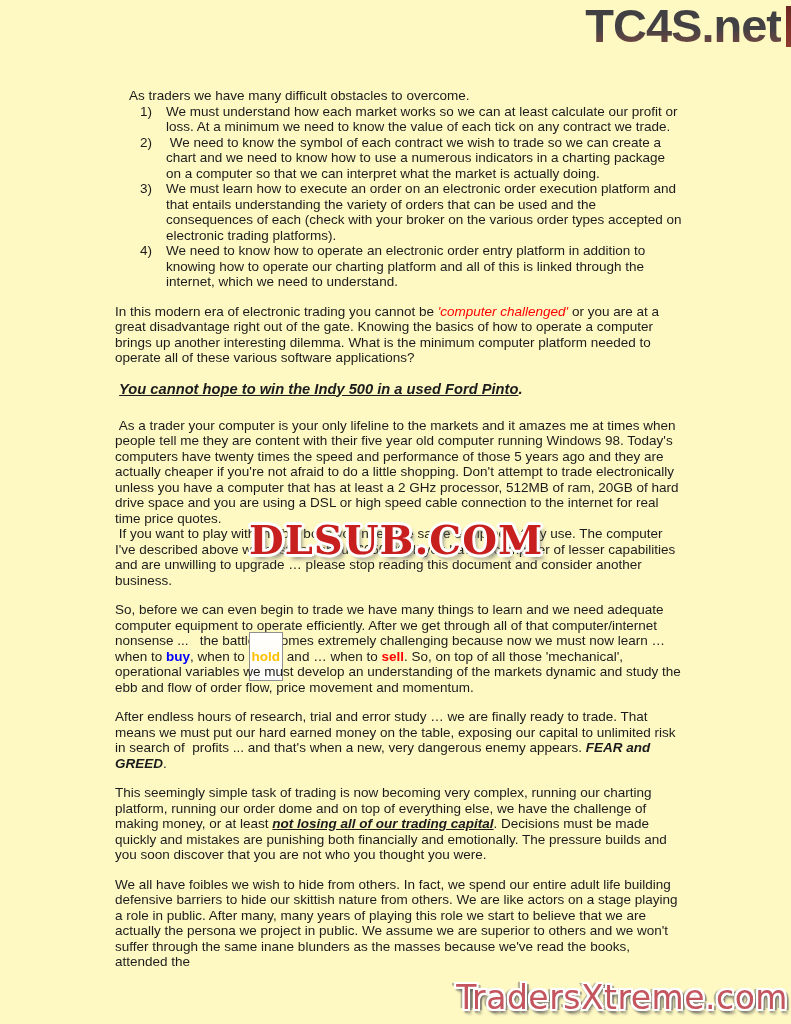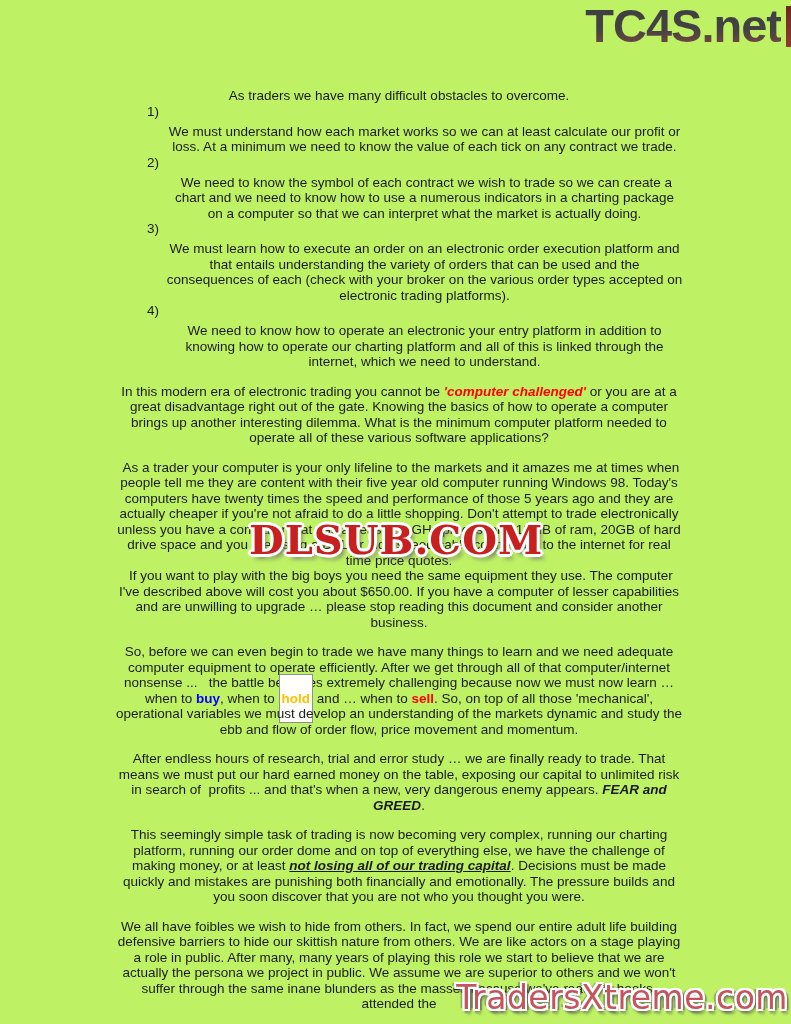--- a/index.html
+++ b/index.html
@@ -1,45 +1,45 @@
 <!DOCTYPE html>
 <html style="--challenged_red: #ff0000; --buy_blue: #0000ff; --sell_red: #ff0000; --hold_gold: #ffc000; --dlsub_red: #c81f1f; --txtreme_pink: #c4555e; --tc4s_dark: #3e3e40; --tc4s_maroon: #96604f;"><head>
 <meta charset="utf-8">
 <style>
   html,body{margin:0;padding:0;}
   body{
     width:791px;height:1024px;position:relative;overflow:hidden;
     background:#ffffff;
     font-family:"Liberation Sans", sans-serif;
   }
-  .page{position:absolute;inset:0;background:#bef264;text-align:center;}
+  .page{position:absolute;inset:0;background:#fef9c3;}
 
   
   .doc{
     position:absolute;left:115px;top:88px;width:568px;
     font-size:13.5px;line-height:15.5px;color:#1b1b1b;
   }
   .para,.para-tight,.heading{margin:0 0 14px 0;white-space:pre-wrap;}
-  .para-tight{margin-bottom:0;}
+  .para-tight{margin-bottom:0;margin-left:14px;}
   .heading{
     font-size:14.7px;font-weight:bold;font-style:italic;
     margin:4px 0 20px 0;line-height:18px;
   }
   .list{margin:0 0 14px 0;padding-left:25px;}
   .li{display:flex;align-items:flex-start;}
   .num{width:26px;flex:0 0 26px;}
-  .li-body{flex:1;white-space:pre-wrap;margin-top:20px;}
+  .li-body{flex:1;white-space:pre-wrap;}
 
   
   .seg{white-space:pre-wrap;}
   .seg.b{font-weight:bold;}
   .seg.u{}
   .seg.bi{font-weight:bold;font-style:italic;}
   .seg.biu{font-weight:bold;font-style:italic;text-decoration:underline;}
-  .seg.red-bi{color:var(--challenged_red);font-weight:bold;font-style:italic;}
+  .seg.red-bi{color:var(--challenged_red);font-weight:normal;font-style:italic;}
   .seg.blue-b{color:var(--buy_blue);font-weight:bold;}
   .seg.red-b{color:var(--sell_red);font-weight:bold;}
   .seg.gold-box{
     color:var(--hold_gold);font-weight:bold;
     border:1px solid #8f8f8f;padding:16px 2px;background:#fffefa;
   }
 
   
   .tc4s{
     position:absolute;top:0px;right:10px;
@@ -98,24 +98,25 @@
         <div class="li">
           <span class="num">2)</span>
           <span class="li-body"><span class="seg"> We need to know the symbol of each contract we wish to trade so we can create a chart and we need to know how to use a numerous indicators in a charting package on a computer so that we can interpret what the market is actually doing.</span></span>
         </div>
         <div class="li">
           <span class="num">3)</span>
           <span class="li-body"><span class="seg">We must learn how to execute an order on an electronic order execution platform and that entails understanding the variety of orders that can be used and the consequences of each (check with your broker on the various order types accepted on electronic trading platforms).</span></span>
         </div>
         <div class="li">
           <span class="num">4)</span>
-          <span class="li-body"><span class="seg">We need to know how to operate an electronic your entry platform in addition to knowing how to operate our charting platform and all of this is linked through the internet, which we need to understand.</span></span>
+          <span class="li-body"><span class="seg">We need to know how to operate an electronic order entry platform in addition to knowing how to operate our charting platform and all of this is linked through the internet, which we need to understand.</span></span>
         </div>
       </div>
       <p class="para"><span class="seg">In this modern era of electronic trading you cannot be </span><span class="seg red-bi">'computer challenged'</span><span class="seg"> or you are at a great disadvantage right out of the gate. Knowing the basics of how to operate a computer brings up another interesting dilemma. What is the minimum computer platform needed to operate all of these various software applications?</span></p>
+      <p class="heading"><span class="seg"> </span><span class="seg biu">You cannot hope to win the Indy 500 in a used Ford Pinto</span><span class="seg b">.</span></p>
       <p class="para"><span class="seg"> As a trader your computer is your only lifeline to the markets and it amazes me at times when people tell me they are content with their five year old computer running Windows 98. Today's computers have twenty times the speed and performance of those 5 years ago and they are actually cheaper if you're not afraid to do a little shopping. Don't attempt to trade electronically unless you have a computer that has at least a 2 GHz processor, 512MB of ram, 20GB of hard drive space and you are using a DSL or high speed cable connection to the internet for real time price quotes.
  If you want to play with the big boys you need the same equipment they use. The computer I've described above will cost you about $650.00. If you have a computer of lesser capabilities and are unwilling to upgrade … please stop reading this document and consider another business.</span></p>
       <p class="para"><span class="seg">So, before we can even begin to trade we have many things to learn and we need adequate computer equipment to operate efficiently. After we get through all of that computer/internet nonsense ...   the battle becomes extremely challenging because now we must now learn … when to </span><span class="seg blue-b">buy</span><span class="seg">, when to </span><span class="seg gold-box">hold</span><span class="seg"> and … when to </span><span class="seg red-b">sell</span><span class="seg">. So, on top of all those 'mechanical', operational variables we must develop an understanding of the markets dynamic and study the ebb and flow of order flow, price movement and momentum.</span></p>
       <p class="para"><span class="seg">After endless hours of research, trial and error study … we are finally ready to trade. That means we must put our hard earned money on the table, exposing our capital to unlimited risk in search of  profits ... and that's when a new, very dangerous enemy appears. </span><span class="seg bi">FEAR and GREED</span><span class="seg">.</span></p>
       <p class="para"><span class="seg">This seemingly simple task of trading is now becoming very complex, running our charting platform, running our order dome and on top of everything else, we have the challenge of making money, or at least </span><span class="seg biu">not losing all of our trading capital</span><span class="seg">. Decisions must be made quickly and mistakes are punishing both financially and emotionally. The pressure builds and you soon discover that you are not who you thought you were.</span></p>
       <p class="para"><span class="seg">We all have foibles we wish to hide from others. In fact, we spend our entire adult life building defensive barriers to hide our skittish nature from others. We are like actors on a stage playing a role in public. After many, many years of playing this role we start to believe that we are actually the persona we project in public. We assume we are superior to others and we won't suffer through the same inane blunders as the masses because we've </span><span class="seg u">read the books</span><span class="seg">, </span><span class="seg u">attended the</span></p>
     </div>
 
   <div class="dlsub">DLSUB.COM</div>
 

